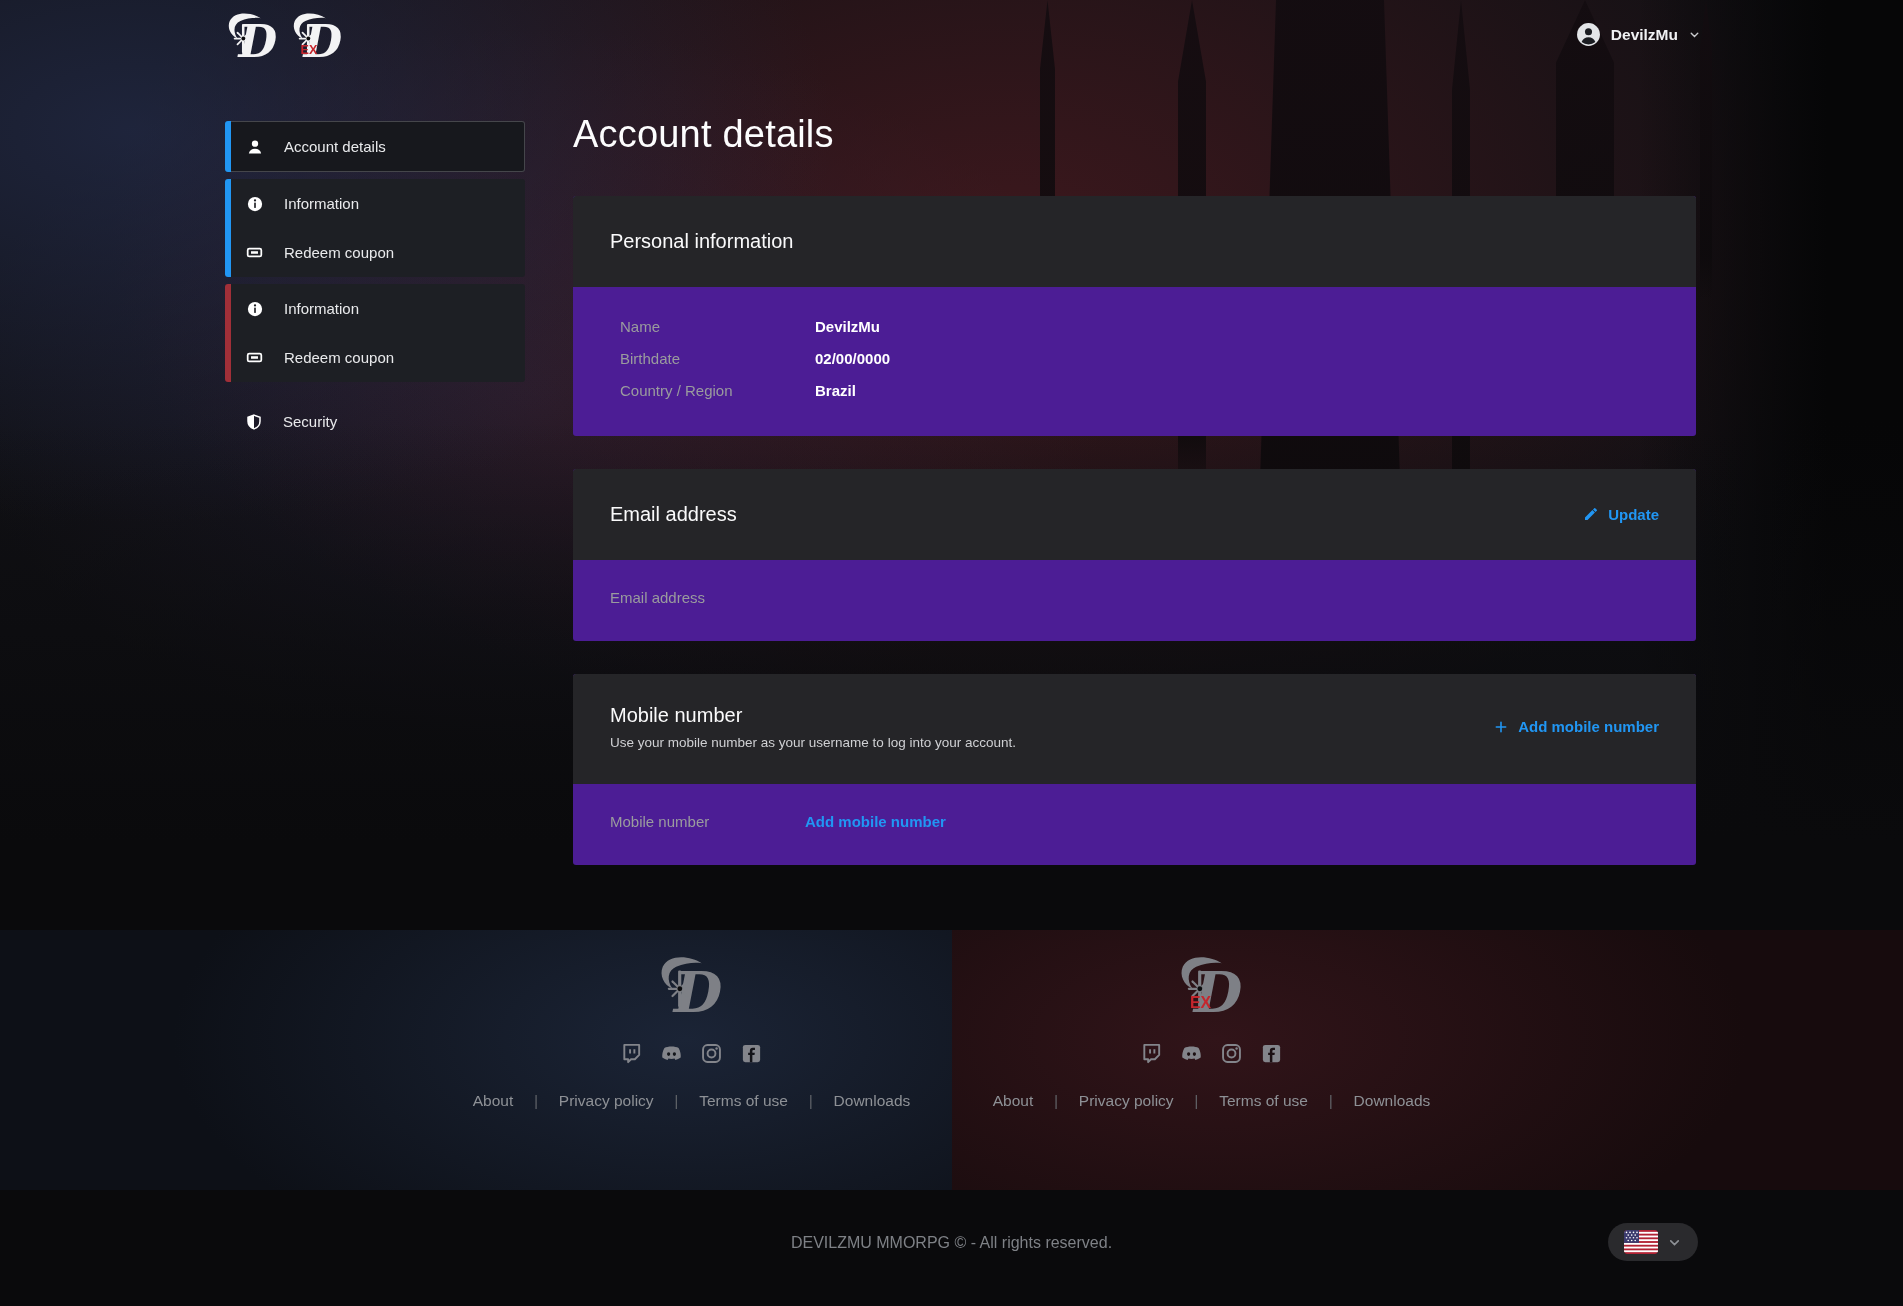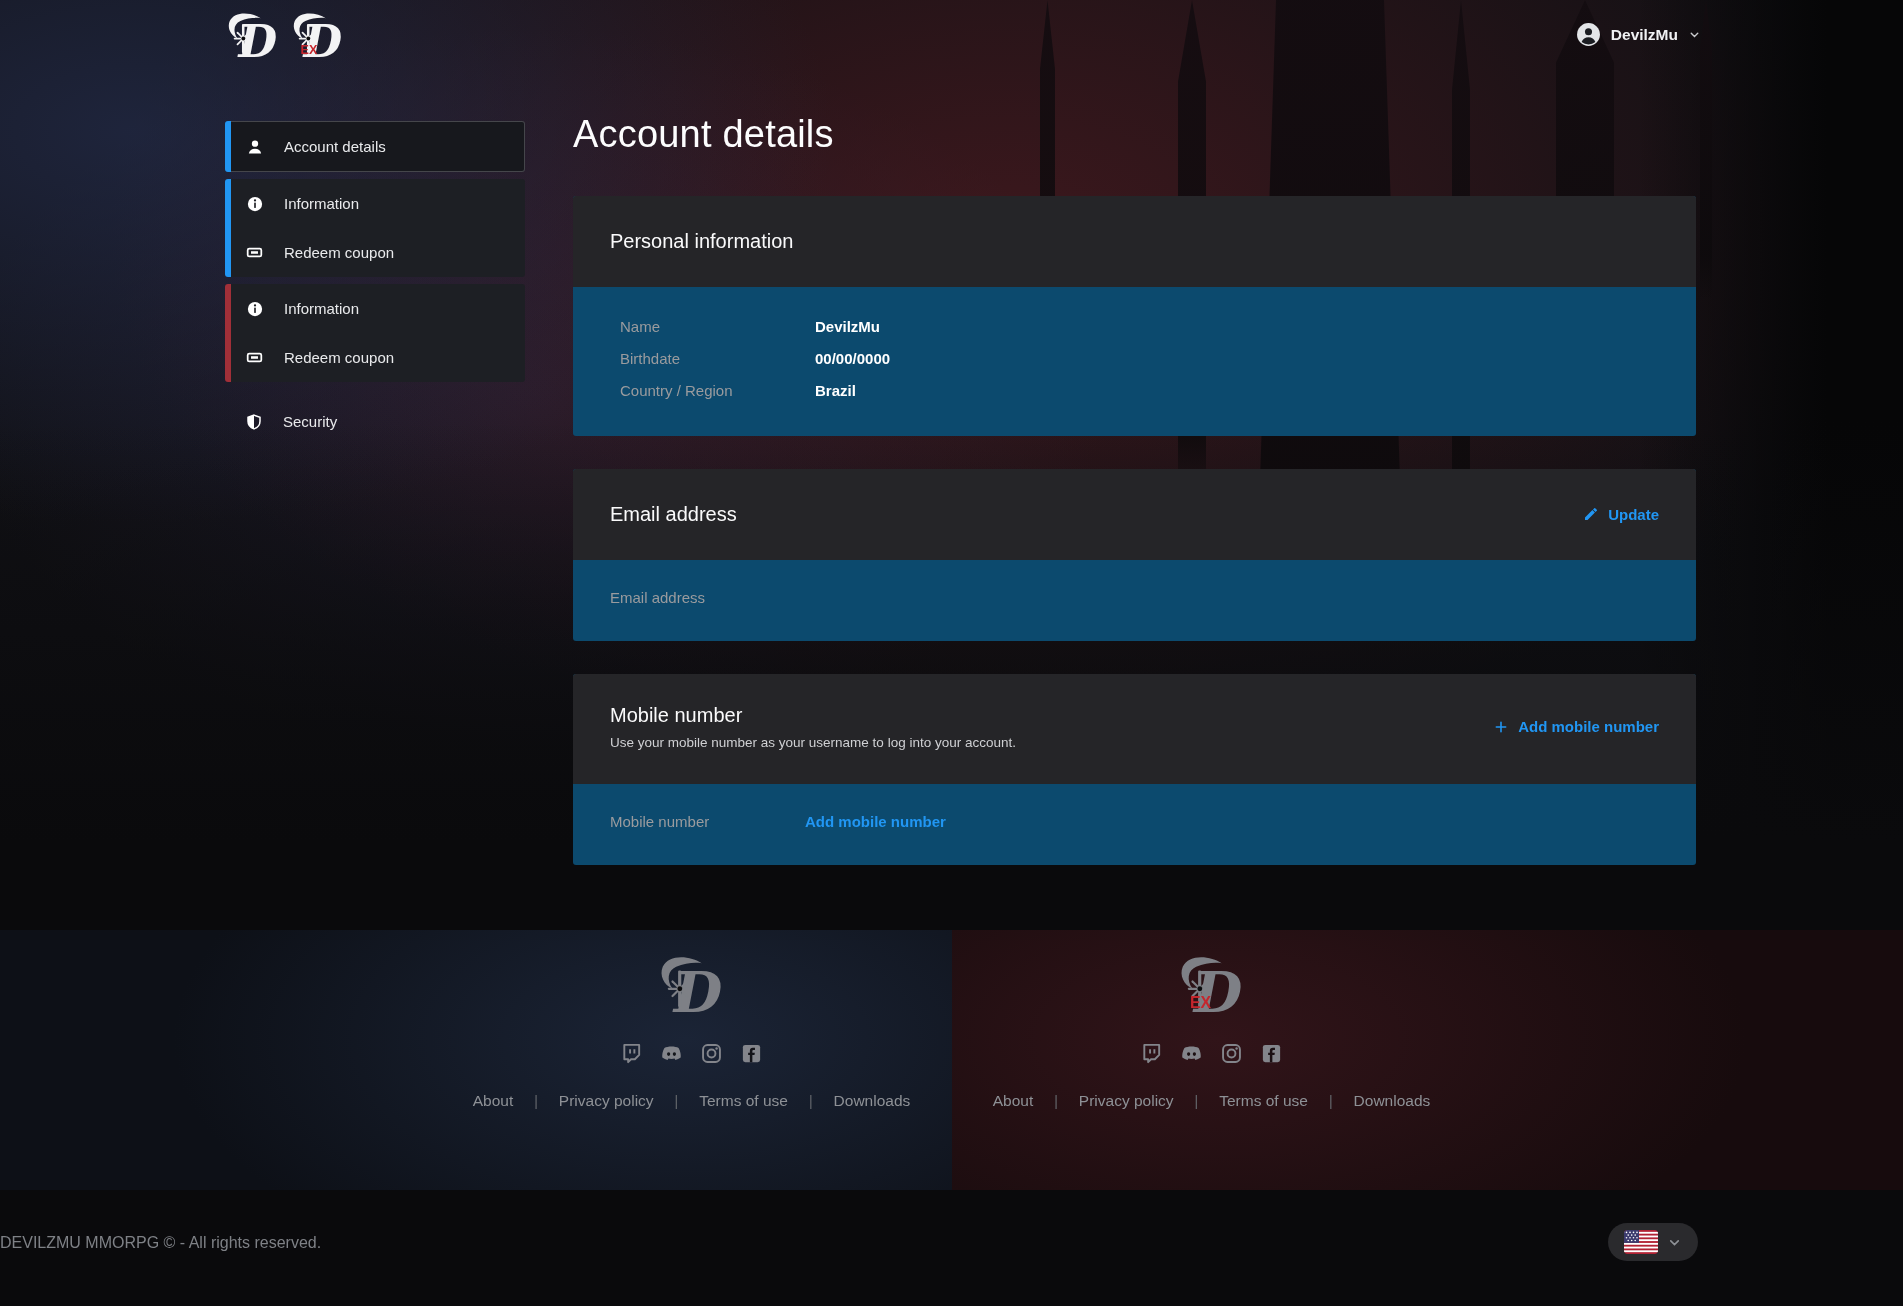--- a/index.html
+++ b/index.html
@@ -48,21 +48,21 @@
     color:#e9eaec;cursor:pointer}
   .nav-icon{width:19px;display:flex;justify-content:center;flex:none}
   .nav-chevron{margin-left:auto;color:#dfe0e3}
   .nav-plain{margin-left:6px;margin-top:15px;background:none}
   .nav-plain .nav-item{padding-left:13px}
 
   
   .main{position:absolute;left:573px;top:96px;width:1123px}
   .page-title{font-size:38px;font-weight:400;letter-spacing:.2px;color:#fdfdfe;
     margin:16px 0 38px;line-height:1.2}
-  .card{background:#0c4a6e;border-radius:3px;margin-bottom:33px;overflow:hidden}
+  .card{background:#4c1d95;border-radius:3px;margin-bottom:33px;overflow:hidden}
   .card-header{background:#252528;padding:34px 37px;display:flex;align-items:center;
     justify-content:space-between}
   .card-header.tall{padding:30px 37px 34px}
   .card-title{font-size:20px;font-weight:500;color:#fafafb}
   .card-sub{font-size:13.5px;color:#cfd0d3;margin-top:8px;font-weight:400}
   .card-body{padding:30px 47px 36px}
   .card-body.slim{padding:28px 37px 34px}
   .info-row{display:grid;grid-template-columns:195px 1fr;align-items:center;
     margin-bottom:13px;font-size:15px;line-height:19px}
   .info-row:last-child{margin-bottom:0}
@@ -83,21 +83,21 @@
   .footer-logo{color:#7e8086}
   .footer-logo .logo-svg{height:72px;width:78px}
   .social-row{display:flex;gap:17px;margin-top:12px}
   .social-icon{width:23px;height:23px;color:#83858b;cursor:pointer}
   .social-icon svg{width:100%;height:100%;display:block}
   .footer-links{display:flex;align-items:center;margin-top:27px;font-size:15.5px;color:#8e9196}
   .footer-links a{color:#8e9196;text-decoration:none;cursor:pointer}
   .sep{margin:0 21px;color:#65686d;font-size:14px}
 
   
-  .copyright{position:absolute;top:1234px;left:0;width:100%;text-align:left;
+  .copyright{position:absolute;top:1234px;left:0;width:100%;text-align:center;
     color:#7e8186;font-size:16px}
   .lang-pill{position:absolute;top:1223px;right:205px;width:90px;height:38px;border-radius:19px;
     background:#2a2a2d;display:flex;align-items:center;justify-content:center;gap:9px;cursor:pointer}
   .lang-pill .flag{display:block;border-radius:3px}
 </style>
 </head>
 <body>
 
 <div class="hero">
   <div class="tower tw-spire" style="left:1040px;width:15px;height:430px"></div>
@@ -237,21 +237,21 @@
     <div class="card-header">
       <h2 class="card-title">Personal information</h2>
     </div>
     <div class="card-body">
       <div class="info-row">
         <span class="info-label">Name</span>
         <span class="info-value">DevilzMu</span>
       </div>
       <div class="info-row">
         <span class="info-label">Birthdate</span>
-        <span class="info-value">00/00/0000</span>
+        <span class="info-value">02/00/0000</span>
       </div>
       <div class="info-row">
         <span class="info-label">Country / Region</span>
         <span class="info-value">Brazil</span>
       </div>
     </div>
   </section>
 
   <section class="card">
     <div class="card-header">

